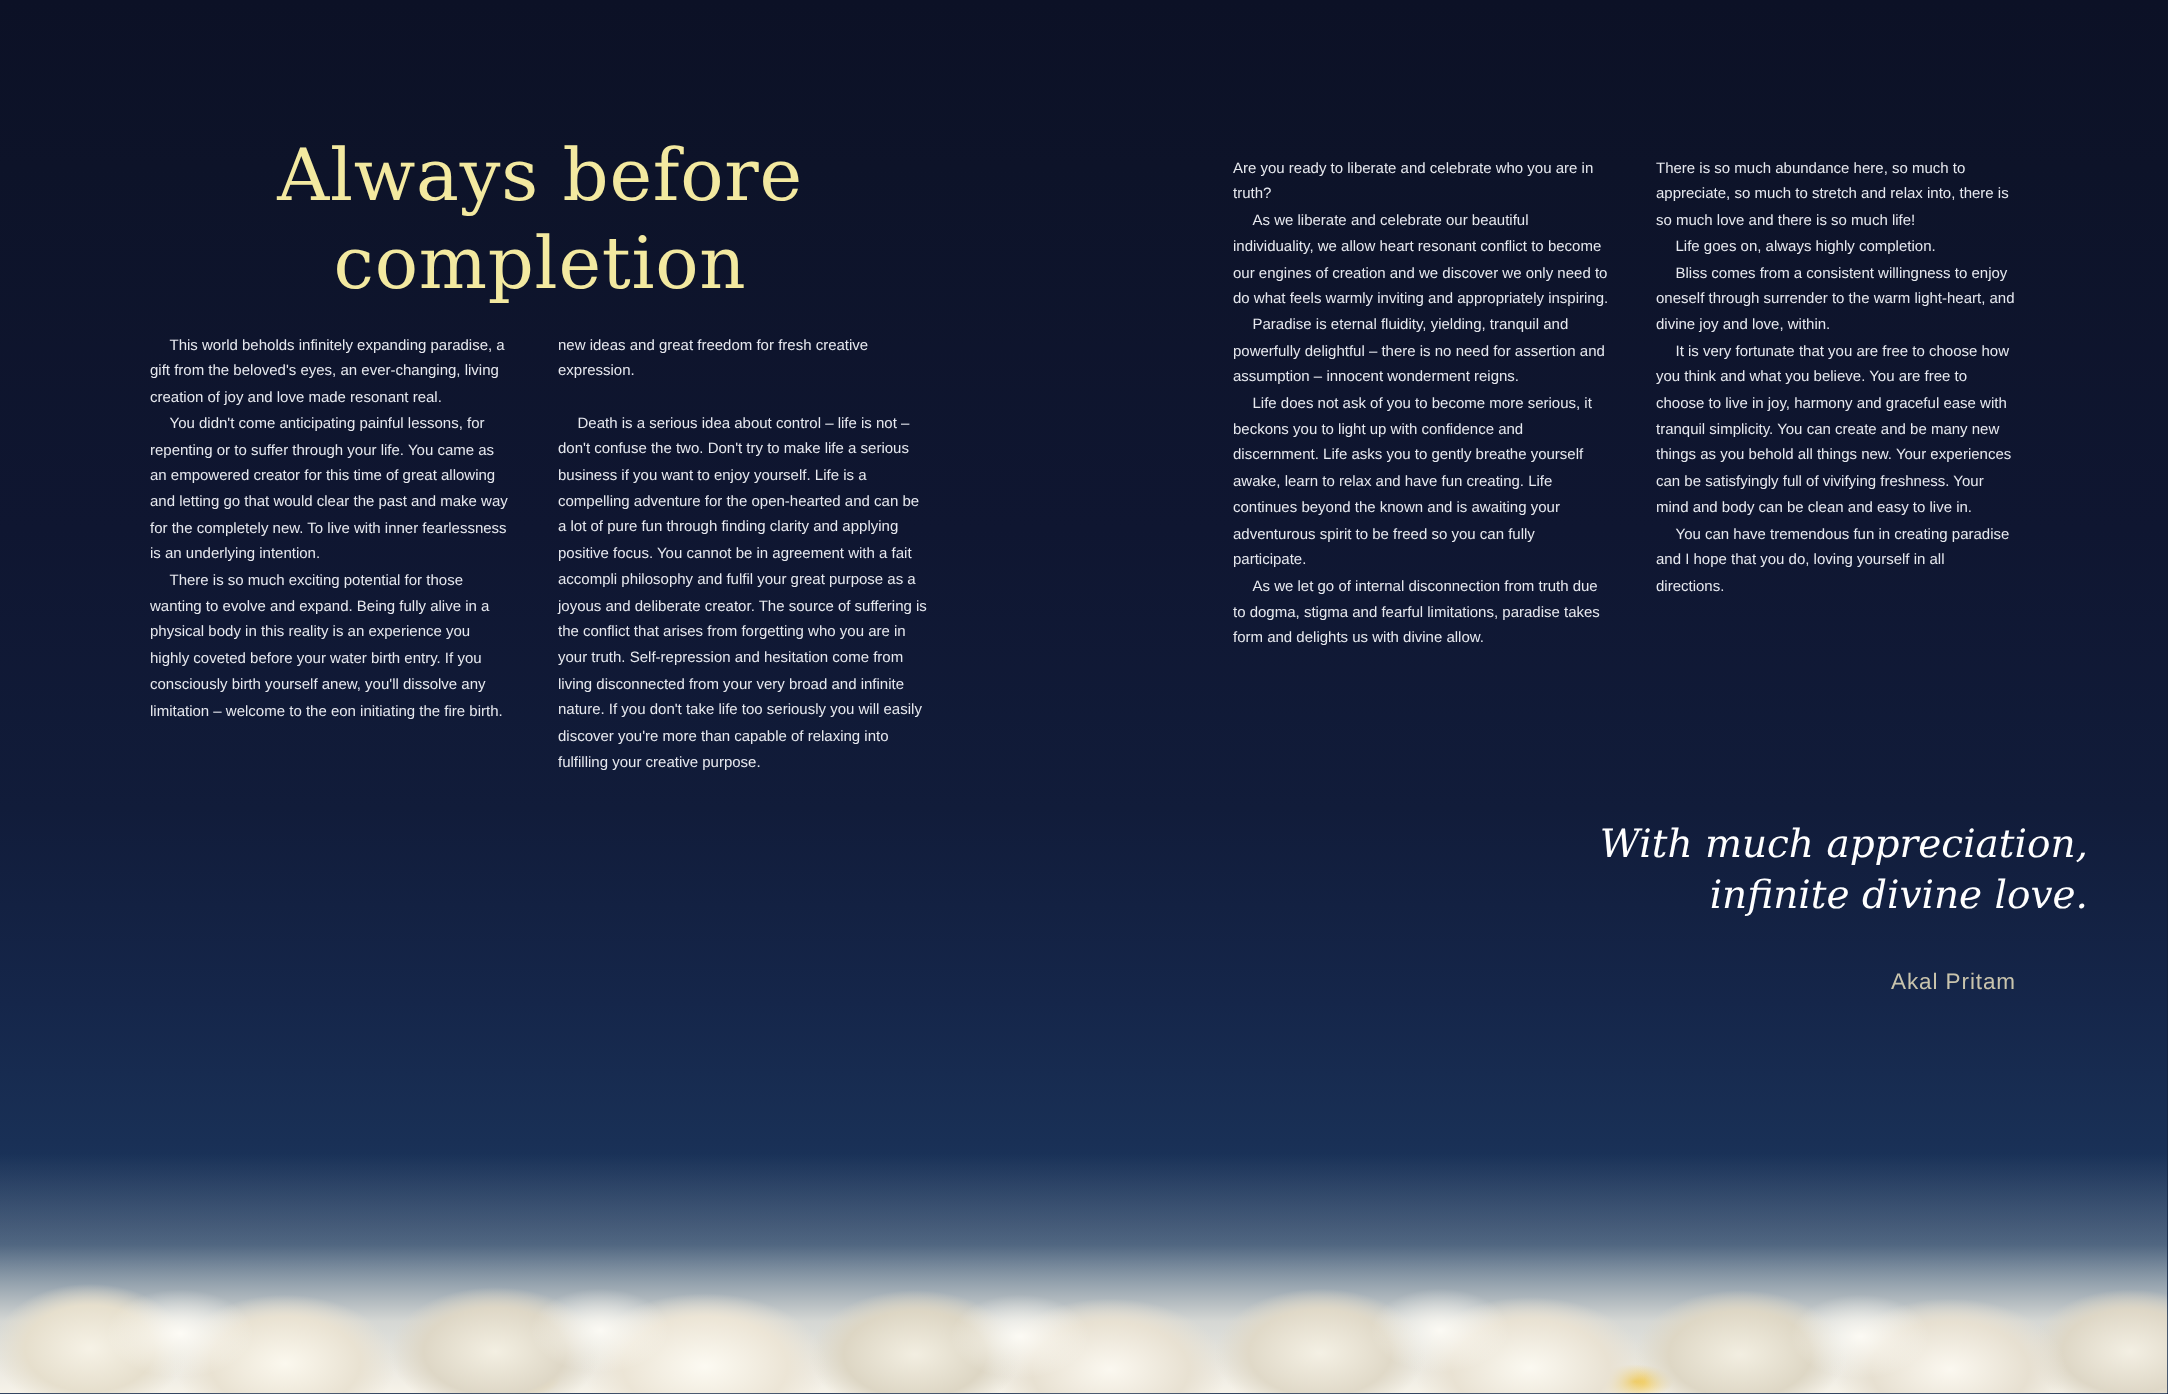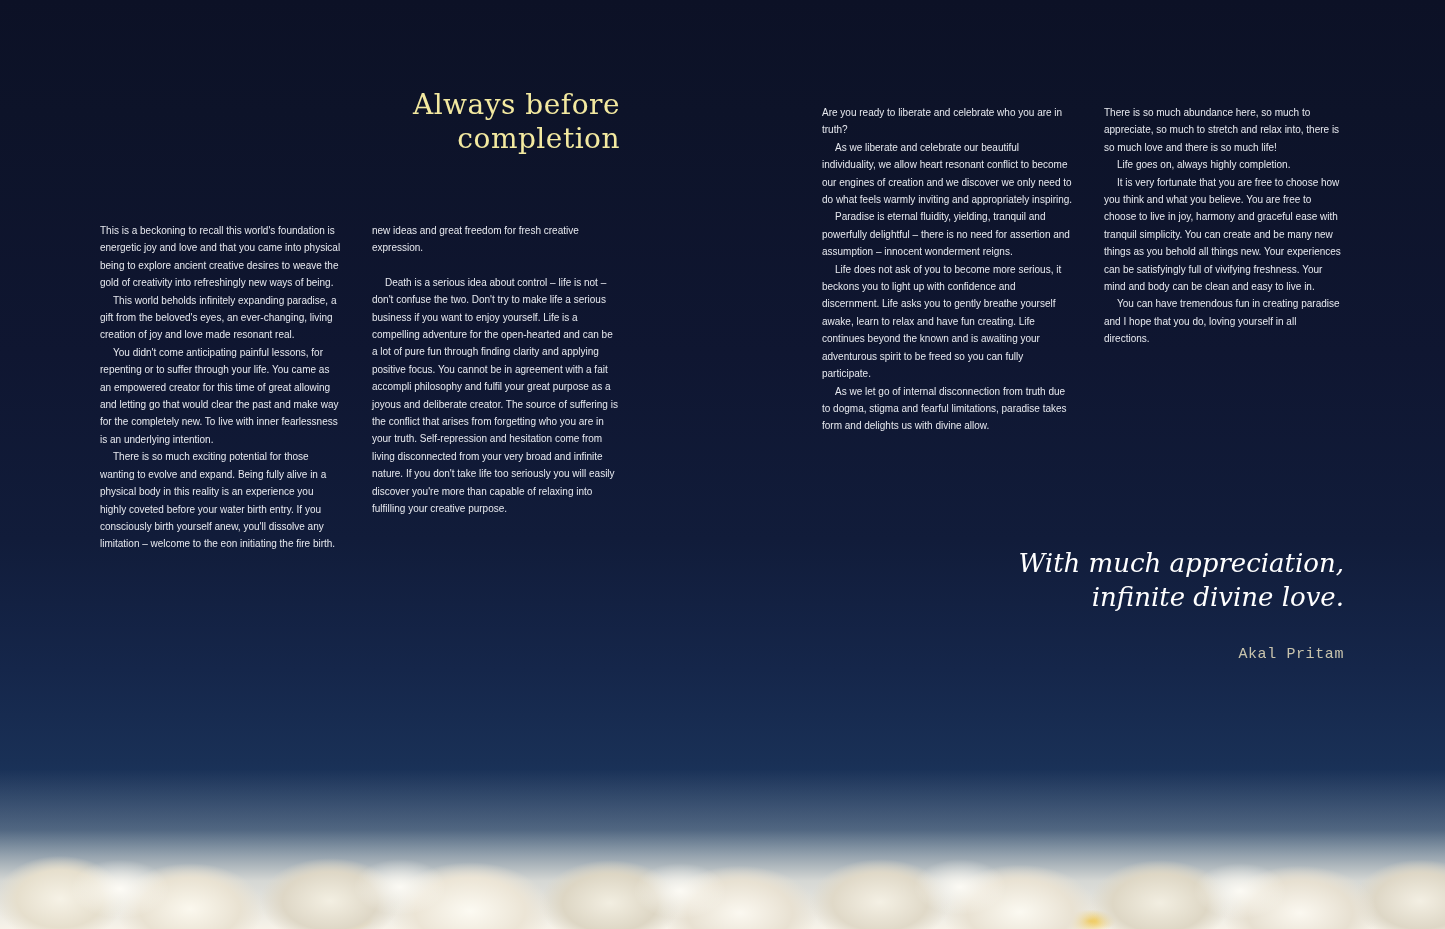--- a/index.html
+++ b/index.html
@@ -84,23 +84,23 @@
     inset: 0;
   }
 
   .title {
     position: absolute;
     left: 100px;
     top: 88px;
     width: 520px;
     color: #f3e9a0;
     font-family: "DejaVu Serif", serif;
-    font-size: 28px;
+    font-size: 48px;
     line-height: 1.22;
-    text-align: right;
+    text-align: center;
     letter-spacing: 0.5px;
     font-weight: 400;
   }
   .title .line2 { display: block; }
 
   .col {
     position: absolute;
     color: #e7e9ef;
     font-size: 10px;
     line-height: 17.4px;
@@ -116,60 +116,59 @@
     margin-top: 17px;
   }
 
   #col1 { left: 100px; top: 222px; width: 242px; }
   #col2 { left: 372px; top: 222px; width: 246px; }
   #col3 { left: 822px; top: 104px; width: 252px; }
   #col4 { left: 1104px; top: 104px; width: 240px; }
 
   .closing {
     position: absolute;
-    left: 824px;
+    left: 872px;
     top: 546px;
     width: 520px;
     text-align: right;
     color: #ffffff;
     font-family: "DejaVu Serif", serif;
     font-style: italic;
     font-size: 26px;
     line-height: 34px;
     padding-right: 4px;
   }
   .signature {
     position: absolute;
     left: 824px;
     top: 646px;
     width: 520px;
     text-align: right;
     color: #d9d2b6;
-    font-family: Liberation Mono, monospace;
+    font-family: Liberation Sans, sans-serif;
     font-size: 15px;
     letter-spacing: 0.6px;
     padding-right: 42px;
     opacity: 0.92;
   }
 </style>
 </head>
 <body>
 
 <div id="page">
   <div id="bg-gradient"></div>
 
   <div id="content">
 
     <div class="title">
       <span>Always before</span>
       <span class="line2">completion</span>
     </div>
 
     <div class="col" id="col1">
-      <p>This is a beckoning to recall this world's foundation is energetic joy and love and that you came into physical being to explore ancient creative desires to weave the gold of creativity into refreshingly new ways of being.</p>
       <p class="indent">This world beholds infinitely expanding paradise, a gift from the beloved's eyes, an ever-changing, living creation of joy and love made resonant real.</p>
       <p class="indent">You didn't come anticipating painful lessons, for repenting or to suffer through your life. You came as an empowered creator for this time of great allowing and letting go that would clear the past and make way for the completely new. To live with inner fearlessness is an underlying intention.</p>
       <p class="indent">There is so much exciting potential for those wanting to evolve and expand. Being fully alive in a physical body in this reality is an experience you highly coveted before your water birth entry. If you consciously birth yourself anew, you'll dissolve any limitation – welcome to the eon initiating the fire birth.</p>
     </div>
 
     <div class="col" id="col2">
       <p>new ideas and great freedom for fresh creative expression.</p>
       <p class="gap indent">Death is a serious idea about control – life is not – don't confuse the two. Don't try to make life a serious business if you want to enjoy yourself. Life is a compelling adventure for the open-hearted and can be a lot of pure fun through finding clarity and applying positive focus. You cannot be in agreement with a fait accompli philosophy and fulfil your great purpose as a joyous and deliberate creator. The source of suffering is the conflict that arises from forgetting who you are in your truth. Self-repression and hesitation come from living disconnected from your very broad and infinite nature. If you don't take life too seriously you will easily discover you're more than capable of relaxing into fulfilling your creative purpose.</p>
     </div>
 
@@ -177,20 +176,21 @@
       <p>Are you ready to liberate and celebrate who you are in truth?</p>
       <p class="indent">As we liberate and celebrate our beautiful individuality, we allow heart resonant conflict to become our engines of creation and we discover we only need to do what feels warmly inviting and appropriately inspiring.</p>
       <p class="indent">Paradise is eternal fluidity, yielding, tranquil and powerfully delightful – there is no need for assertion and assumption – innocent wonderment reigns.</p>
       <p class="indent">Life does not ask of you to become more serious, it beckons you to light up with confidence and discernment. Life asks you to gently breathe yourself awake, learn to relax and have fun creating. Life continues beyond the known and is awaiting your adventurous spirit to be freed so you can fully participate.</p>
       <p class="indent">As we let go of internal disconnection from truth due to dogma, stigma and fearful limitations, paradise takes form and delights us with divine allow.</p>
     </div>
 
     <div class="col" id="col4">
       <p>There is so much abundance here, so much to appreciate, so much to stretch and relax into, there is so much love and there is so much life!</p>
       <p class="indent">Life goes on, always highly completion.</p>
+      <p class="indent">Bliss comes from a consistent willingness to enjoy oneself through surrender to the warm light-heart, and divine joy and love, within.</p>
       <p class="indent">It is very fortunate that you are free to choose how you think and what you believe. You are free to choose to live in joy, harmony and graceful ease with tranquil simplicity. You can create and be many new things as you behold all things new. Your experiences can be satisfyingly full of vivifying freshness. Your mind and body can be clean and easy to live in.</p>
       <p class="indent">You can have tremendous fun in creating paradise and I hope that you do, loving yourself in all directions.</p>
     </div>
 
     <div class="closing">
       <div>With much appreciation,</div>
       <div>infinite divine love.</div>
     </div>
 
     <div class="signature">Akal Pritam</div>

